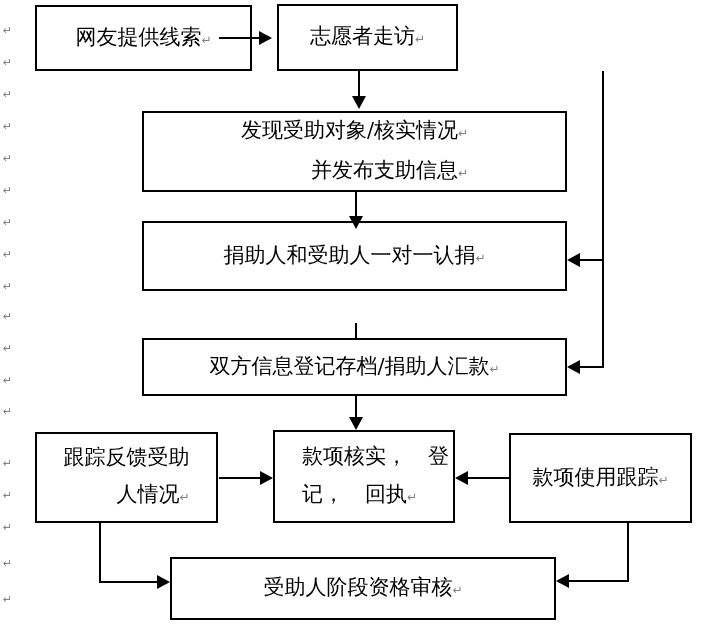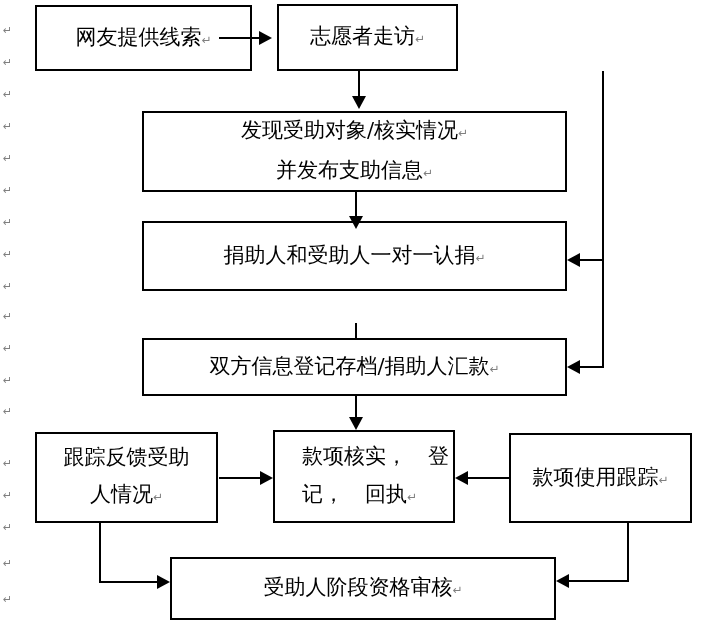--- a/index.html
+++ b/index.html
@@ -18,21 +18,21 @@
     background: #ffffff;
     color: #000000;
     font-size: 21px;
     line-height: 36px;
     display: flex;
     align-items: center;
     justify-content: center;
     text-align: center;
   }
   .box .box-label { white-space: pre-line; }
-  .box.two-line { line-height: 37px; }
+  .box.two-line { line-height: 37px; text-align: right; }
   .box.left-text {
     justify-content: flex-start;
     text-align: left;
     padding-left: 27px;
     line-height: 38px;
   }
   .rm {
     color: #808080;
     font-size: 12px;
     font-family: "DejaVu Sans", "Liberation Sans", sans-serif;

